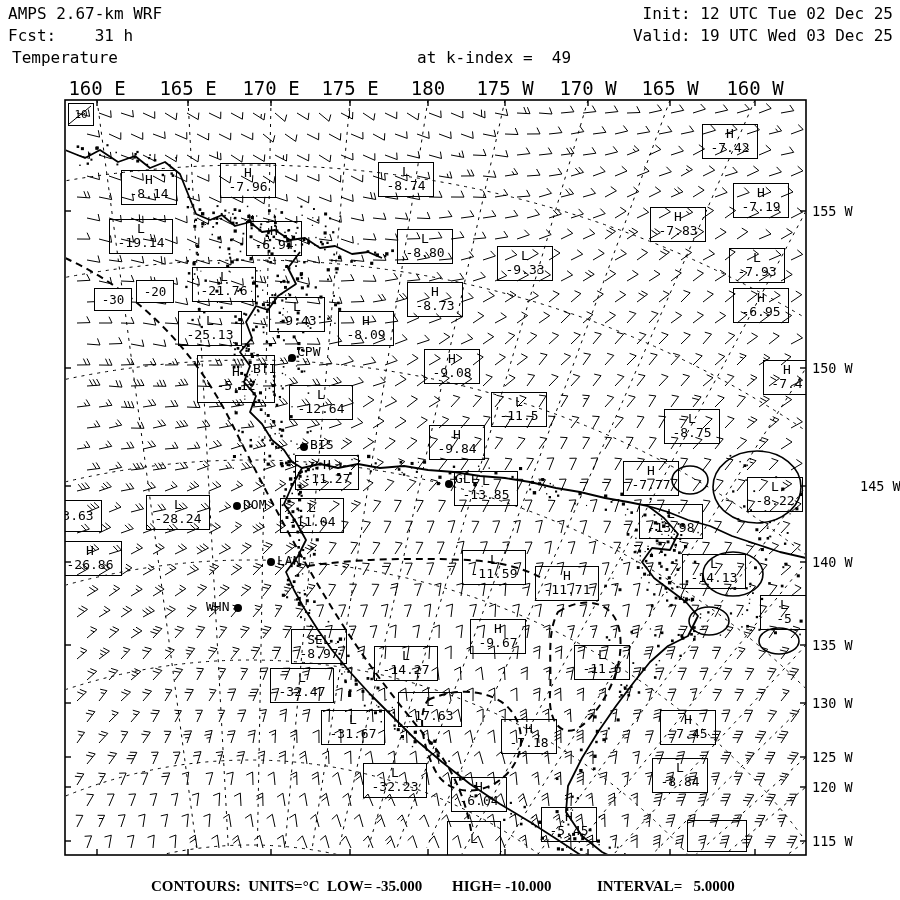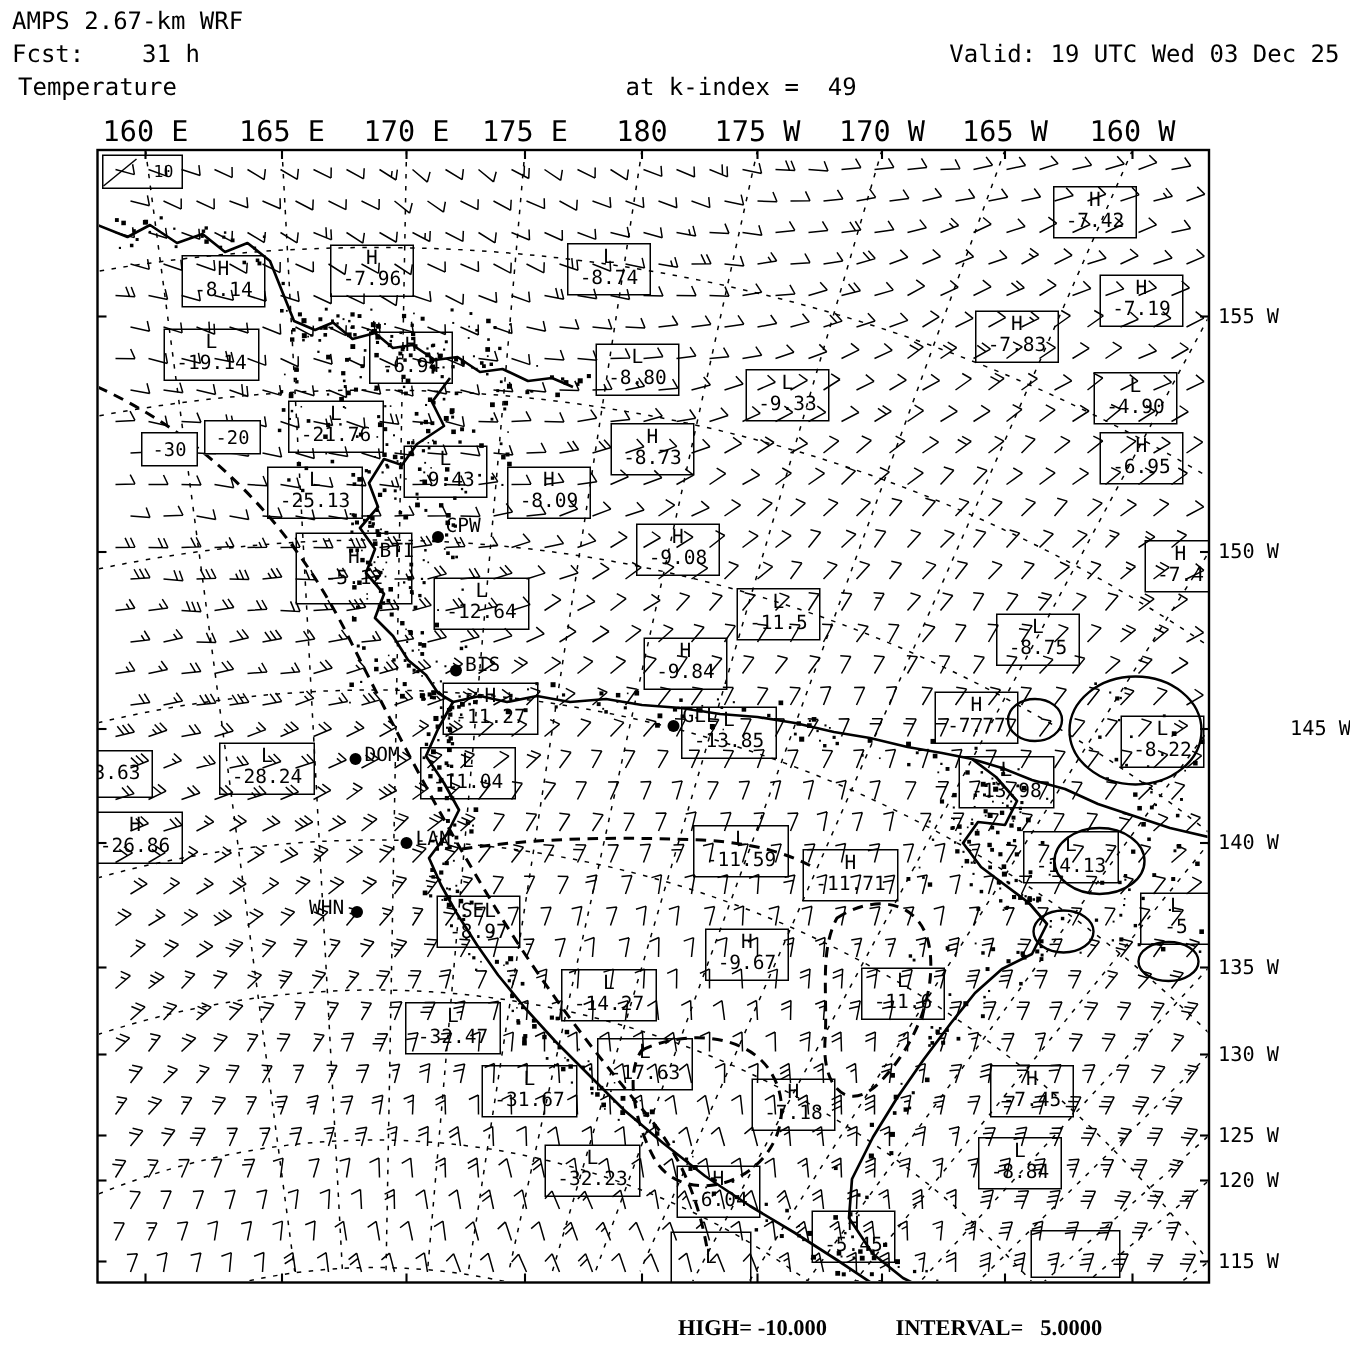--- a/index.html
+++ b/index.html
@@ -26,20 +26,21 @@
   svg{position:absolute;left:0;top:0;}
 </style>
 </head>
 <body>
 
 <div id="app">
 
   <div class="hdr" style="left:8px;top:4px;">AMPS 2.67-km WRF</div>
   <div class="hdr" style="left:8px;top:26px;">Fcst:    31 h</div>
   <div class="hdr" style="left:12px;top:48px;">Temperature</div>
+  <div class="hdr" style="right:7px;top:4px;">Init: 12 UTC Tue 02 Dec 25</div>
   <div class="hdr" style="right:7px;top:26px;">Valid: 19 UTC Wed 03 Dec 25</div>
   <div class="hdr" style="left:417px;top:48px;">at k-index =  49</div>
 
   <svg id="map-svg" width="900" height="900">
       <defs>
         <clipPath id="mclip">
           <rect x="66" y="101" width="739" height="753"></rect>
         </clipPath>
       </defs>
       <g clip-path="url(#mclip)">
@@ -2272,21 +2273,21 @@
       <div class="xbox" style="left: 668.25px; top: 82.5px; width: 53.5px; height: 33px;">
         <div class="l">H</div>
         <div class="v">-7.19</div>
       </div>
       <div class="xbox" style="left: 585.25px; top: 106.5px; width: 53.5px; height: 33px;">
         <div class="l">H</div>
         <div class="v">-7.83</div>
       </div>
       <div class="xbox" style="left: 664.25px; top: 147.5px; width: 53.5px; height: 33px;">
         <div class="l">L</div>
-        <div class="v">-4.90</div>
+        <div class="v">-7.93</div>
       </div>
       <div class="xbox" style="left: 668.25px; top: 187.5px; width: 53.5px; height: 33px;">
         <div class="l">H</div>
         <div class="v">-6.95</div>
       </div>
       <div class="xbox" style="left: 132px; top: 255px; width: 76px; height: 46px;">
         <div class="l">H</div>
         <div class="v">-5.12</div>
       </div>
       <div class="xbox" style="left: 224.3px; top: 284.5px; width: 61.4px; height: 33px;">
@@ -2342,21 +2343,21 @@
         <div class="v">-26.86</div>
       </div>
       <div class="xbox" style="left: 81.3px; top: 394.5px; width: 61.4px; height: 33px;">
         <div class="l">L</div>
         <div class="v">-28.24</div>
       </div>
       <div class="xbox" style="left: -11px; top: 400px; width: 46px; height: 30px;">
         <div class="l"></div>
         <div class="v">3.63</div>
       </div>
-      <div class="xbox" style="left: 226.25px; top: 497px; width: 53.5px; height: 33px; text-align: center;">
+      <div class="xbox" style="left: 226.25px; top: 529px; width: 53.5px; height: 33px; text-align: center;">
         <div class="l">SEL</div>
         <div class="v">-8.97</div>
       </div>
       <div class="xbox" style="left: 205.3px; top: 567.5px; width: 61.4px; height: 33px;">
         <div class="l">L</div>
         <div class="v">-32.47</div>
       </div>
       <div class="xbox" style="left: 309.3px; top: 545.5px; width: 61.4px; height: 33px;">
         <div class="l">L</div>
         <div class="v">-14.27</div>
@@ -2421,23 +2422,24 @@
       <div class="stn" style="left: 245px; top: 344px;">BIS</div>
       <div class="dot" style="left: 239px; top: 347px;"></div>
       <div class="stn" style="left: 390px; top: 378px;">GLL</div>
       <div class="dot" style="left: 384px; top: 384px;"></div>
       <div class="stn" style="left: 178px; top: 404px;">DOM</div>
       <div class="dot" style="left: 172px; top: 406px;"></div>
       <div class="stn" style="left: 212px; top: 460px;">LAN</div>
       <div class="dot" style="left: 206px; top: 462px;"></div>
       <div class="stn" style="left: 141px; top: 506px;">WHN</div>
       <div class="dot" style="left: 173px; top: 508px;"></div>
-      <div class="" id="legend-box" style="left: 3px; top: 3px; width: 24px; height: 21px; padding-left: 28px;">10</div>
+      <div class="" id="legend-box" style="left: 3px; top: 3px; width: 24px; height: 21px;">10</div>
     </div>
 
+  <div class="ftr" style="left:151px;top:878px;">CONTOURS:  UNITS=°C  LOW= -35.000</div>
   <div class="ftr" style="left:452px;top:878px;">HIGH= -10.000</div>
   <div class="ftr" style="left:597px;top:878px;">INTERVAL=   5.0000</div>
 <div class="axlab" style="left: 97px; top: 77px;">160 E</div>
     <div class="axlab" style="left: 188px; top: 77px;">165 E</div>
     <div class="axlab" style="left: 271px; top: 77px;">170 E</div>
     <div class="axlab" style="left: 350px; top: 77px;">175 E</div>
     <div class="axlab" style="left: 428px; top: 77px;">180</div>
     <div class="axlab" style="left: 505px; top: 77px;">175 W</div>
     <div class="axlab" style="left: 588px; top: 77px;">170 W</div>
     <div class="axlab" style="left: 670px; top: 77px;">165 W</div>

